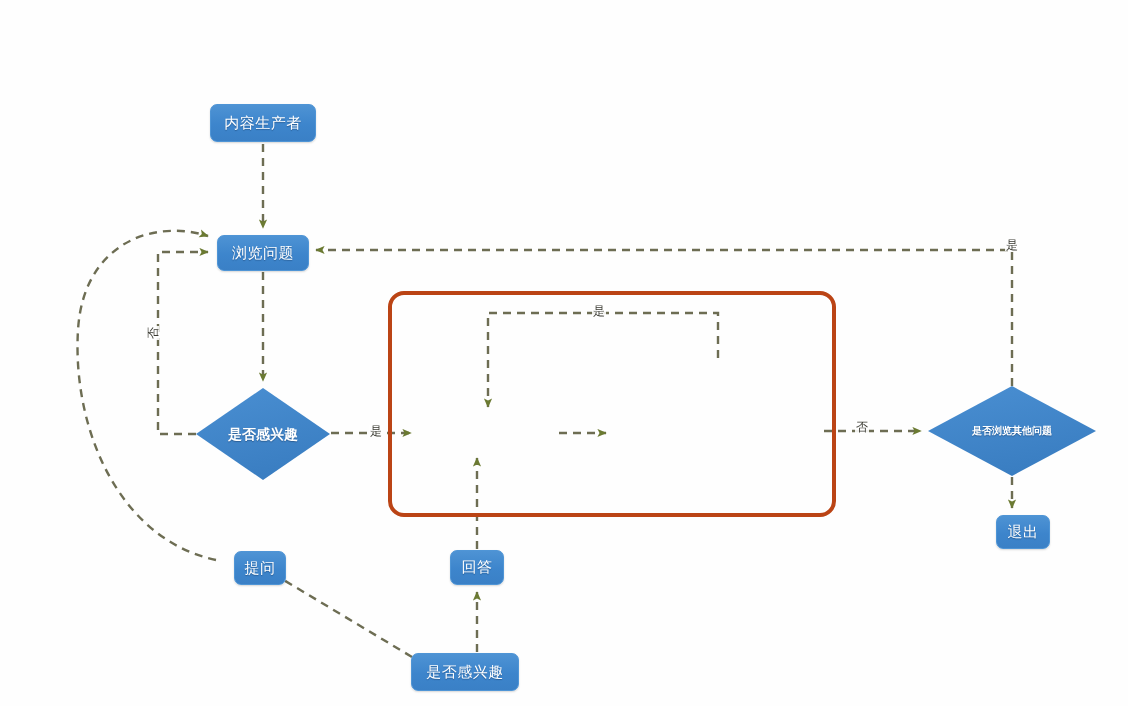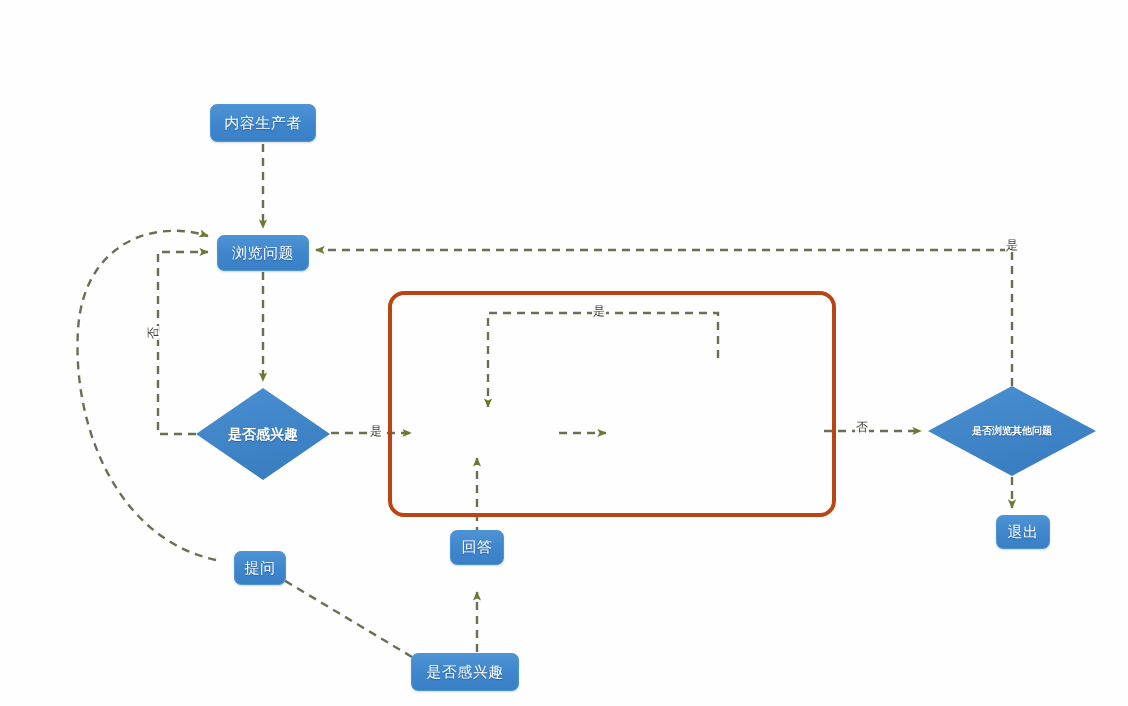--- a/index.html
+++ b/index.html
@@ -151,21 +151,21 @@
     <svg class="diamond-shape" viewBox="0 0 134 92" preserveAspectRatio="none">
       <polygon points="67,0 134,46 67,92 0,46" fill="url(#dgrad)"></polygon>
     </svg>
     <div class="diamond-label" style="font-size:14px;">是否感兴趣</div>
   </div>
 
   <div class="node box" style="left:234px; top:551px; width:52px; height:34px; font-size:15px;">
     <span>提问</span>
   </div>
 
-  <div class="node box" style="left:450px; top:530px; width:54px; height:35px; font-size:15px;">
+  <div class="node box" style="left:450px; top:550px; width:54px; height:35px; font-size:15px;">
     <span>回答</span>
   </div>
 
   <div class="node box" style="left:411px; top:653px; width:108px; height:38px; font-size:15px;">
     <span>是否感兴趣</span>
   </div>
 
 
 
   <div class="diamond-wrap" style="left:928px; top:386px; width:168px; height:90px;">

